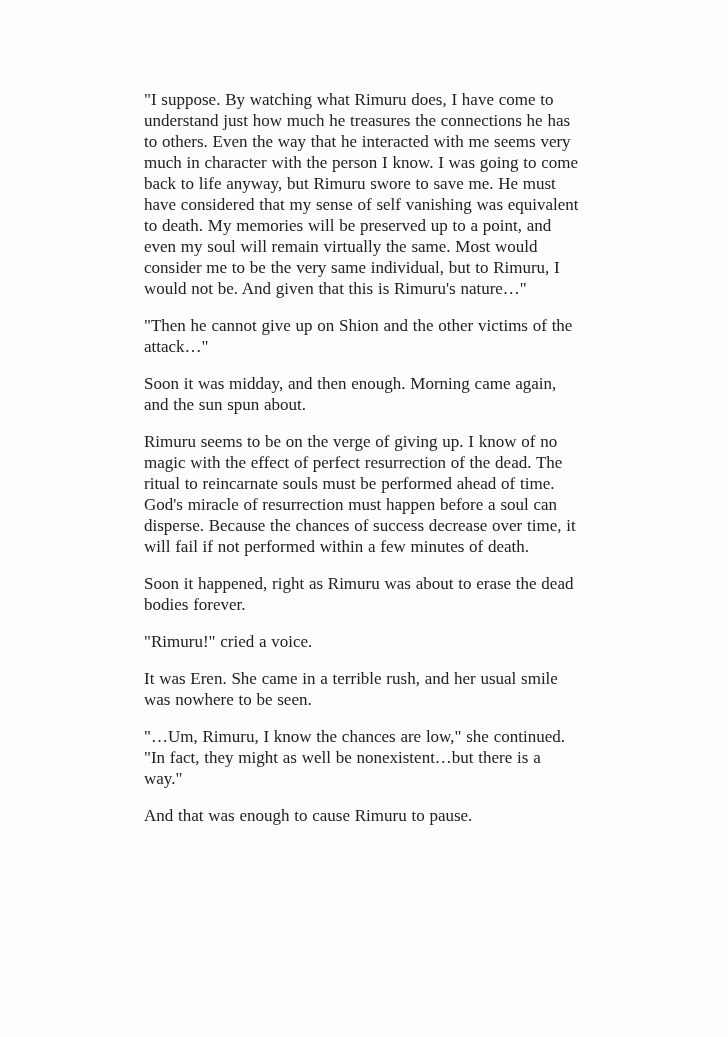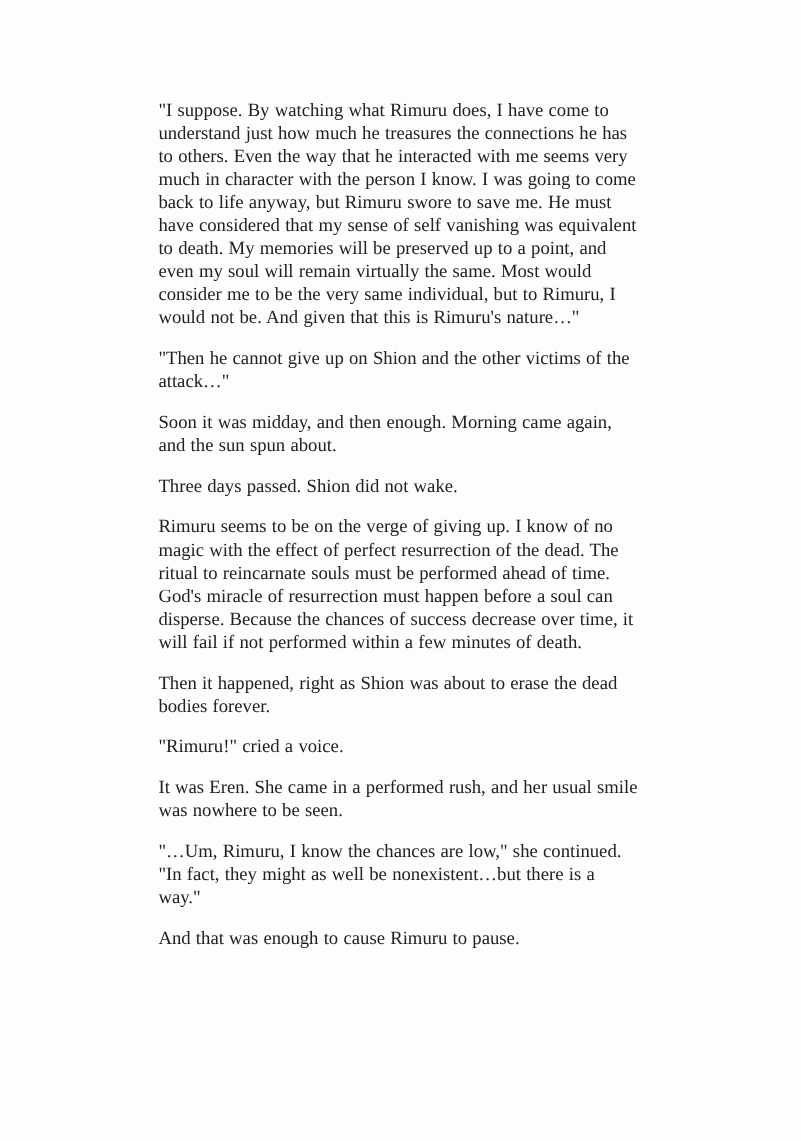--- a/index.html
+++ b/index.html
@@ -40,21 +40,20 @@
   }
 </style>
 </head>
 <body style="background: rgb(253, 253, 253); color: rgb(33, 33, 33);">
 
 <div class="page">
   <div class="text-column">
     <p class="para">"I suppose. By watching what Rimuru does, I have come to understand just how much he treasures the connections he has to others. Even the way that he interacted with me seems very much in character with the person I know. I was going to come back to life anyway, but Rimuru swore to save me. He must have considered that my sense of self vanishing was equivalent to death. My memories will be preserved up to a point, and even my soul will remain virtually the same. Most would consider me to be the very same individual, but to Rimuru, I would not be. And given that this is Rimuru's nature…"</p>
     <p class="para">"Then he cannot give up on Shion and the other victims of the attack…"</p>
     <p class="para">Soon it was midday, and then enough. Morning came again, and the sun spun about.</p>
-    <p class="para">Three days passed. Shion did not wake.</p>
     <p class="para">Rimuru seems to be on the verge of giving up. I know of no magic with the effect of perfect resurrection of the dead. The ritual to reincarnate souls must be performed ahead of time. God's miracle of resurrection must happen before a soul can disperse. Because the chances of success decrease over time, it will fail if not performed within a few minutes of death.</p>
-    <p class="para">Then it happened, right as Shion was about to erase the dead bodies forever.</p>
+    <p class="para">Soon it happened, right as Rimuru was about to erase the dead bodies forever.</p>
     <p class="para">"Rimuru!" cried a voice.</p>
-    <p class="para">It was Eren. She came in a performed rush, and her usual smile was nowhere to be seen.</p>
+    <p class="para">It was Eren. She came in a terrible rush, and her usual smile was nowhere to be seen.</p>
     <p class="para">"…Um, Rimuru, I know the chances are low," she continued. "In fact, they might as well be nonexistent…but there is a way."</p>
     <p class="para">And that was enough to cause Rimuru to pause.</p>
   </div>
 </div>
 
 </body></html>

